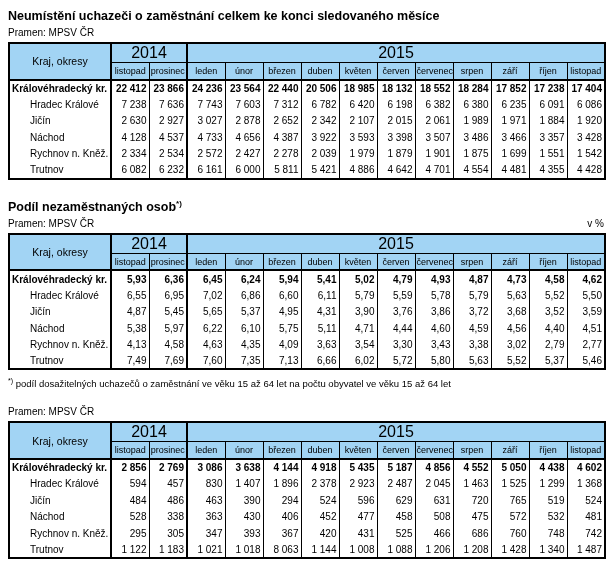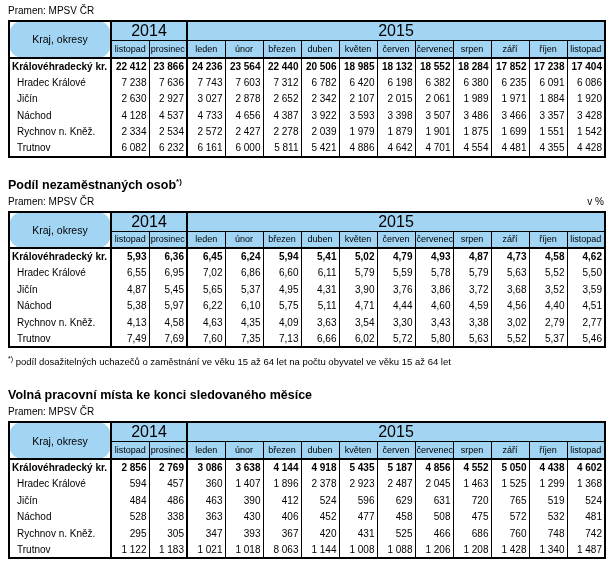--- a/index.html
+++ b/index.html
@@ -29,21 +29,21 @@
 
   table.data-table {
     border-collapse: collapse; table-layout: fixed;
     width: 596px; border: 2px solid #000;
   }
   th, td { padding: 0 2px; overflow: hidden; white-space: nowrap; }
 
   th.region-h {
     font-size: 10.5px; font-weight: normal;
     background: var(--hdr); text-align: center; vertical-align: middle;
-    border-right: 2px solid #000; border-bottom: 2px solid #000; border-radius: 14px;
+    border-right: 2px solid #000; border-bottom: 2px solid #000;
   }
   th.year-h {
     font-size: 16px; font-weight: normal; height: 17px;
     background: var(--hdr); text-align: center;
     border: 1px solid #000;
   }
   th.y2015 { border-left: 2px solid #000; }
   th.month-h {
     font-size: 9px; font-weight: normal; height: 17px;
     background: var(--hdr); text-align: center;
@@ -51,31 +51,32 @@
     padding: 0 1px;
   }
   .thickL { border-left: 2px solid #000 !important; }
 
   tbody td { height: 16.5px; font-size: 10px; }
   td.val-cell { text-align: right; border-left: 1px solid #000; }
   td.region-cell {
     text-align: left; padding-left: 2px;
     border-right: 2px solid #000;
   }
-  td.region-cell.indent { padding-left: 7px; }
+  td.region-cell.indent { padding-left: 20px; }
   tr.bold-row td { font-weight: bold; }
 
   .footnote { font-size: 9.5px; line-height: 12px; margin-top: 5px; }
   .footnote sup { font-size: 7px; }
 </style>
 </head>
 <body>
 
 <div id="report">
     <section class="tbl-section">
+      <h2 class="tbl-title"><span>Neumístění uchazeči o zaměstnání celkem ke konci sledovaného měsíce</span><sup></sup></h2>
       <div class="src-row">
         <span>Pramen: MPSV ČR</span>
         <span></span>
       </div>
       <table class="data-table">
         <colgroup>
           <col style="width: 102px;">
           <col style="width: 38px;">
           <col style="width: 38px;">
           <col style="width: 38px;">
@@ -352,21 +353,20 @@
             <td class="val-cell">5,63</td>
             <td class="val-cell">5,52</td>
             <td class="val-cell">5,37</td>
             <td class="val-cell">5,46</td>
           </tr>
         </tbody>
       </table>
       <div class="footnote"><sup>*)</sup><span> podíl dosažitelných uchazečů o zaměstnání ve věku 15 až 64 let na počtu obyvatel ve věku 15 až 64 let</span></div>
     </section>
     <section class="tbl-section">
-      <h2 class="tbl-title"><span>Volná pracovní místa ke konci sledovaného měsíce</span><sup></sup></h2>
       <div class="src-row">
         <span>Pramen: MPSV ČR</span>
         <span></span>
       </div>
       <table class="data-table">
         <colgroup>
           <col style="width: 102px;">
           <col style="width: 38px;">
           <col style="width: 38px;">
           <col style="width: 38px;">
@@ -417,39 +417,39 @@
             <td class="val-cell">4 856</td>
             <td class="val-cell">4 552</td>
             <td class="val-cell">5 050</td>
             <td class="val-cell">4 438</td>
             <td class="val-cell">4 602</td>
           </tr>
           <tr>
             <td class="region-cell indent">Hradec Králové</td>
             <td class="val-cell">594</td>
             <td class="val-cell">457</td>
-            <td class="val-cell thickL">360</td>
+            <td class="val-cell thickL">830</td>
             <td class="val-cell">1 407</td>
             <td class="val-cell">1 896</td>
             <td class="val-cell">2 378</td>
             <td class="val-cell">2 923</td>
             <td class="val-cell">2 487</td>
             <td class="val-cell">2 045</td>
             <td class="val-cell">1 463</td>
             <td class="val-cell">1 525</td>
             <td class="val-cell">1 299</td>
             <td class="val-cell">1 368</td>
           </tr>
           <tr>
             <td class="region-cell indent">Jičín</td>
             <td class="val-cell">484</td>
             <td class="val-cell">486</td>
             <td class="val-cell thickL">463</td>
             <td class="val-cell">390</td>
-            <td class="val-cell">412</td>
+            <td class="val-cell">294</td>
             <td class="val-cell">524</td>
             <td class="val-cell">596</td>
             <td class="val-cell">629</td>
             <td class="val-cell">631</td>
             <td class="val-cell">720</td>
             <td class="val-cell">765</td>
             <td class="val-cell">519</td>
             <td class="val-cell">524</td>
           </tr>
           <tr>

